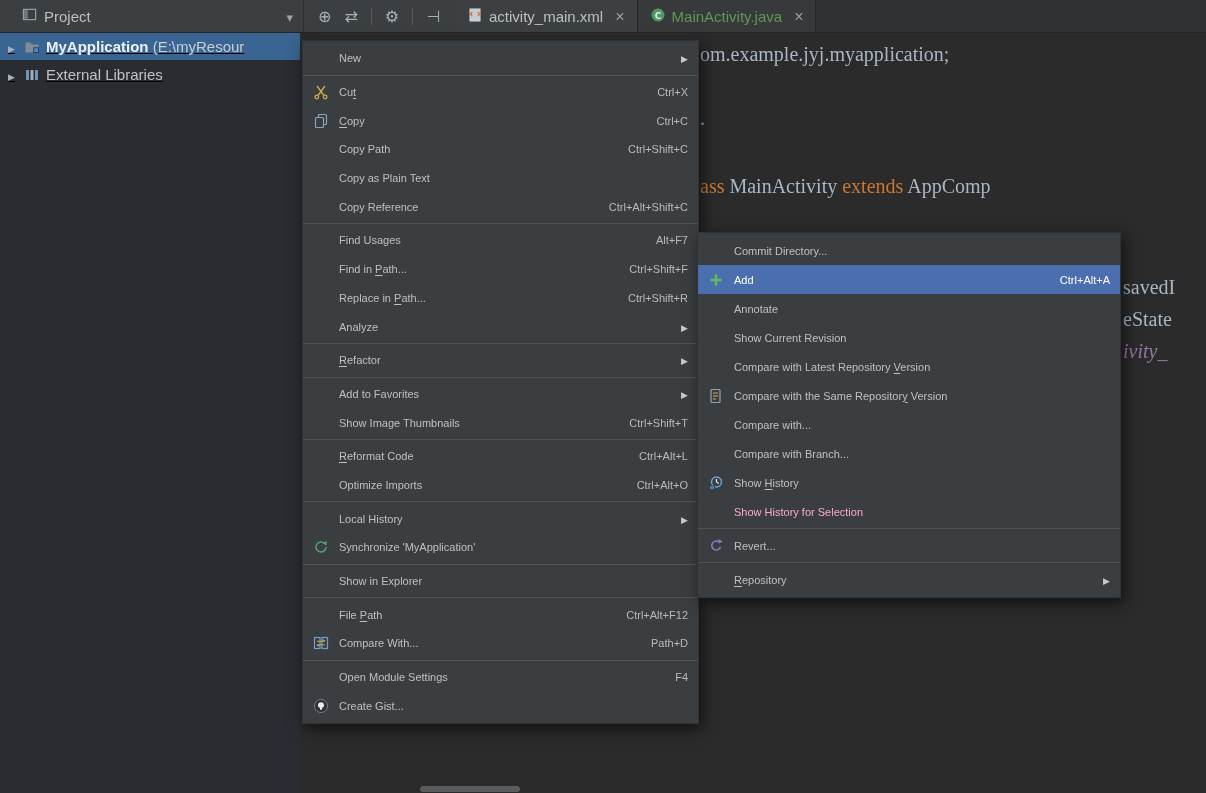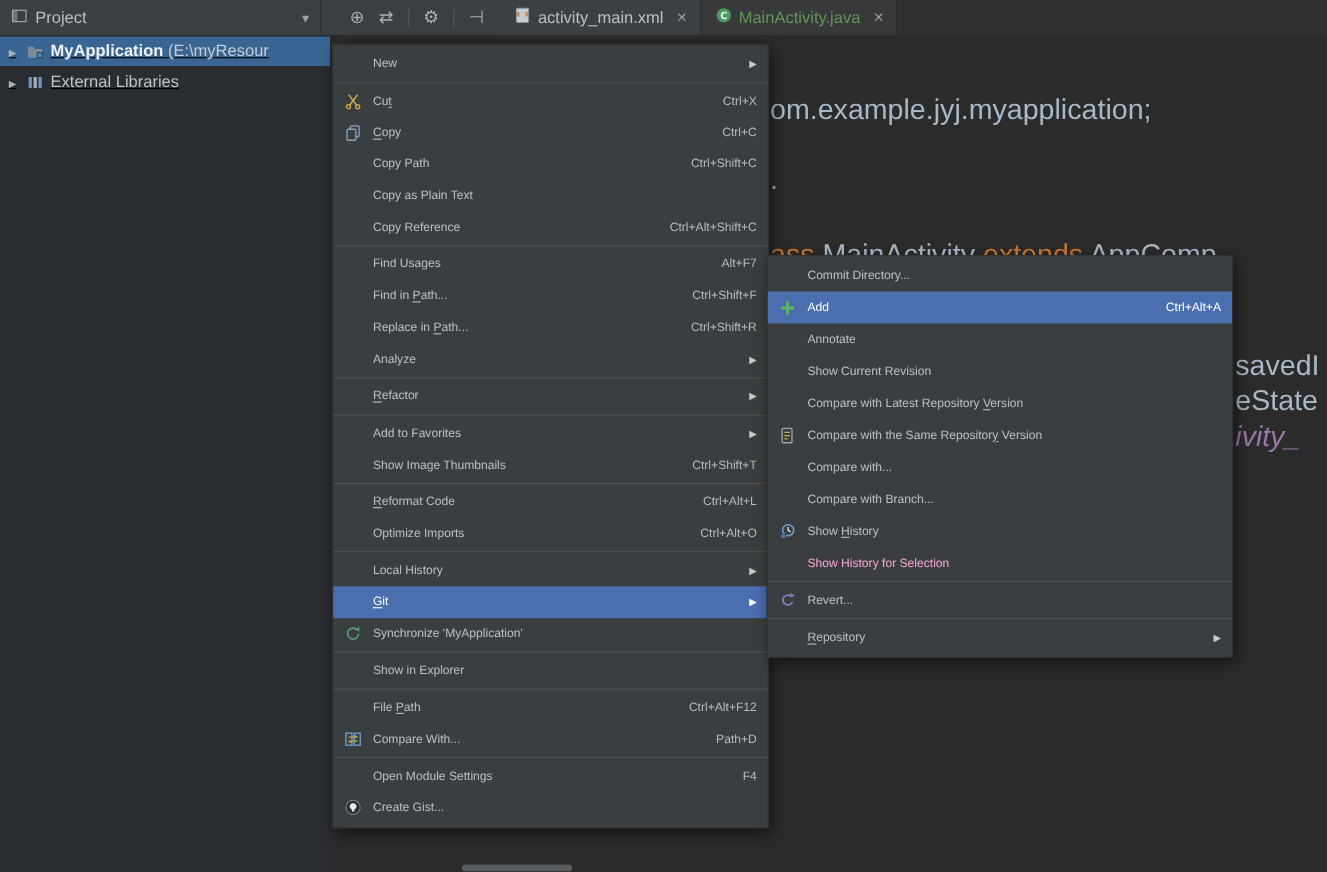--- a/index.html
+++ b/index.html
@@ -4,41 +4,41 @@
 <style>
   html,body{margin:0;padding:0;}
   body{
     width:1206px;height:793px;position:relative;overflow:hidden;
     background:#2B2B2B;
     font-family:"Liberation Sans","DejaVu Sans",sans-serif;
     -webkit-font-smoothing:antialiased;
   }
   
   .topbar{position:absolute;left:0;top:0;width:1206px;height:32px;background:#3C3F41;border-bottom:1px solid #232526;z-index:2;}
-  .phdr{position:absolute;left:0;top:0;width:292px;height:32px;display:flex;align-items:center;gap:7px;padding:0 10px;box-sizing:border-box;color:#BCBEC0;font-size:15px;border-right:1px solid #2E3133;}
+  .phdr{position:absolute;left:12px;top:0;width:292px;height:32px;display:flex;align-items:center;gap:7px;padding:0 10px;box-sizing:border-box;color:#BCBEC0;font-size:15px;border-right:1px solid #2E3133;}
   .pchev{margin-left:auto;}
   .pchev::after{content:"▾";color:#9DA2A6;font-size:13px;}
   .ticons{position:absolute;left:318px;top:0;height:32px;display:flex;align-items:center;gap:13px;color:#A9AFB6;font-size:16px;}
   .tdivider{width:1px;height:17px;background:#55595D;}
   .tabstrip{position:absolute;left:455px;right:0;top:0;height:32px;background:#2F3133;display:flex;}
   .tab{display:flex;align-items:center;gap:6px;padding:0 12px;font-size:15px;color:#BCC0C3;background:#3C4043;border-right:1px solid #26282A;cursor:default;}
   .tab.active{background:#37393B;color:#629755;}
   .tclose{margin-left:6px;}
   .tclose::after{content:"×";color:#9DA0A3;font-size:16px;line-height:1;}
   
   .proj{position:absolute;left:0;top:32px;width:300px;bottom:0;background:#292C30;z-index:1;overflow:hidden;text-decoration:underline;}
   .trow{height:27px;margin-top:1px;display:flex;align-items:center;font-size:15px;color:#BFC2C6;padding-left:8px;white-space:pre;cursor:default;}
   .trow.sel{background:#3A6491;color:#E6ECF2;}
   .chev{width:16px;flex:none;}
   .chev::after{content:"▶";font-size:9px;color:#A9B0B8;}
   .ticon{width:22px;flex:none;display:flex;align-items:center;}
   .tbold{font-weight:bold;color:#ECF1F6;}
   .tsuffix{color:#C6CEd8;}
   
-  .codeline{position:absolute;z-index:0;font-family:Liberation Sans, sans-serif;font-size:26px;line-height:34px;color:#A9B7C6;white-space:pre;margin-top:45px;}
+  .codeline{position:absolute;z-index:0;font-family:Liberation Serif, serif;font-size:20px;line-height:34px;color:#A9B7C6;white-space:pre;}
   .kw{color:#CC7832;}
   .field{color:#9876AA;font-style:italic;}
   .hsb{position:absolute;left:420px;top:786px;width:100px;height:6px;background:#5A5D60;border-radius:3px;z-index:20;}
   
   .menu{position:absolute;background:#3B3E40;border:1px solid #303234;box-shadow:3px 5px 14px rgba(0,0,0,.6);padding:3px 0;box-sizing:border-box;}
   .menu.main{left:302px;top:40px;width:397px;z-index:10;}
   .menu.sub{left:697px;top:232px;width:424px;z-index:11;}
   .mi{height:28.7px;display:flex;align-items:center;padding:0 10px;font-size:11px;color:#BDC0C3;cursor:default;}
   .menu.sub .mi{height:29px;}
   .mi .ic{width:26px;flex:none;display:flex;align-items:center;}
@@ -271,27 +271,20 @@
   <div class="sep"></div>
 
   <div class="mi">
     <span class="ic"></span>
     <span class="lbl">Local History</span>
     <span class="rgt">
         <span class="arrow"></span>
       </span>
   </div>
 
-  <div class="mi sel">
-    <span class="ic"></span>
-    <span class="lbl"><u>G</u>it</span>
-    <span class="rgt">
-        <span class="arrow"></span>
-      </span>
-  </div>
 
   <div class="mi">
     <span class="ic">
       <svg viewBox="0 0 16 16" width="16" height="16">
           <path d="M13 8 a5 5 0 1 1 -1.6-3.7" stroke="#54A074" fill="none" stroke-width="1.5"></path>
           <polygon points="13.6,1.6 13.6,6.2 9.6,4.4" fill="#54A074"></polygon>
         </svg>
     </span>
     <span class="lbl">Synchronize 'MyApplication'</span>
   </div>

